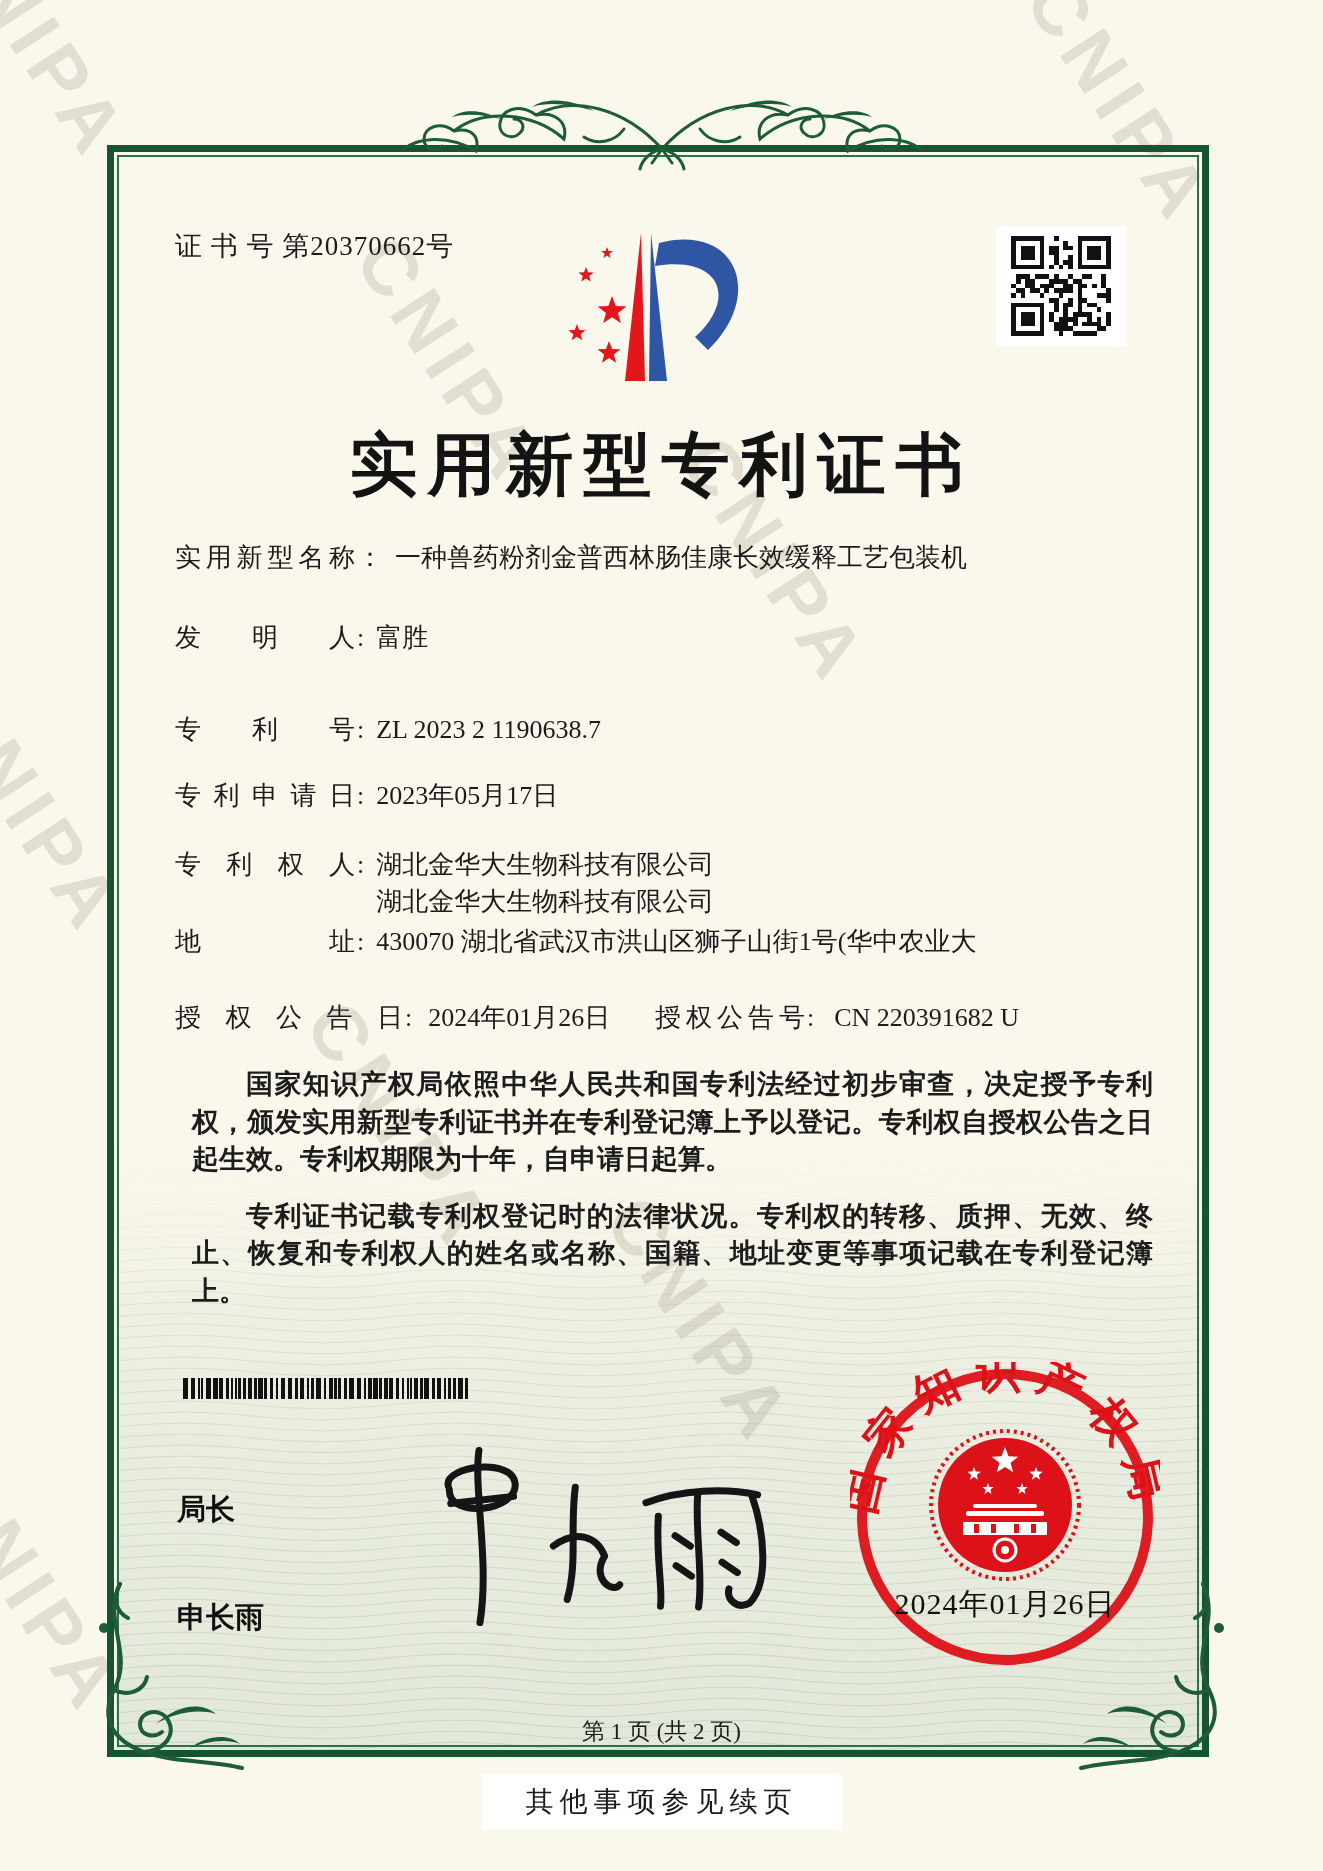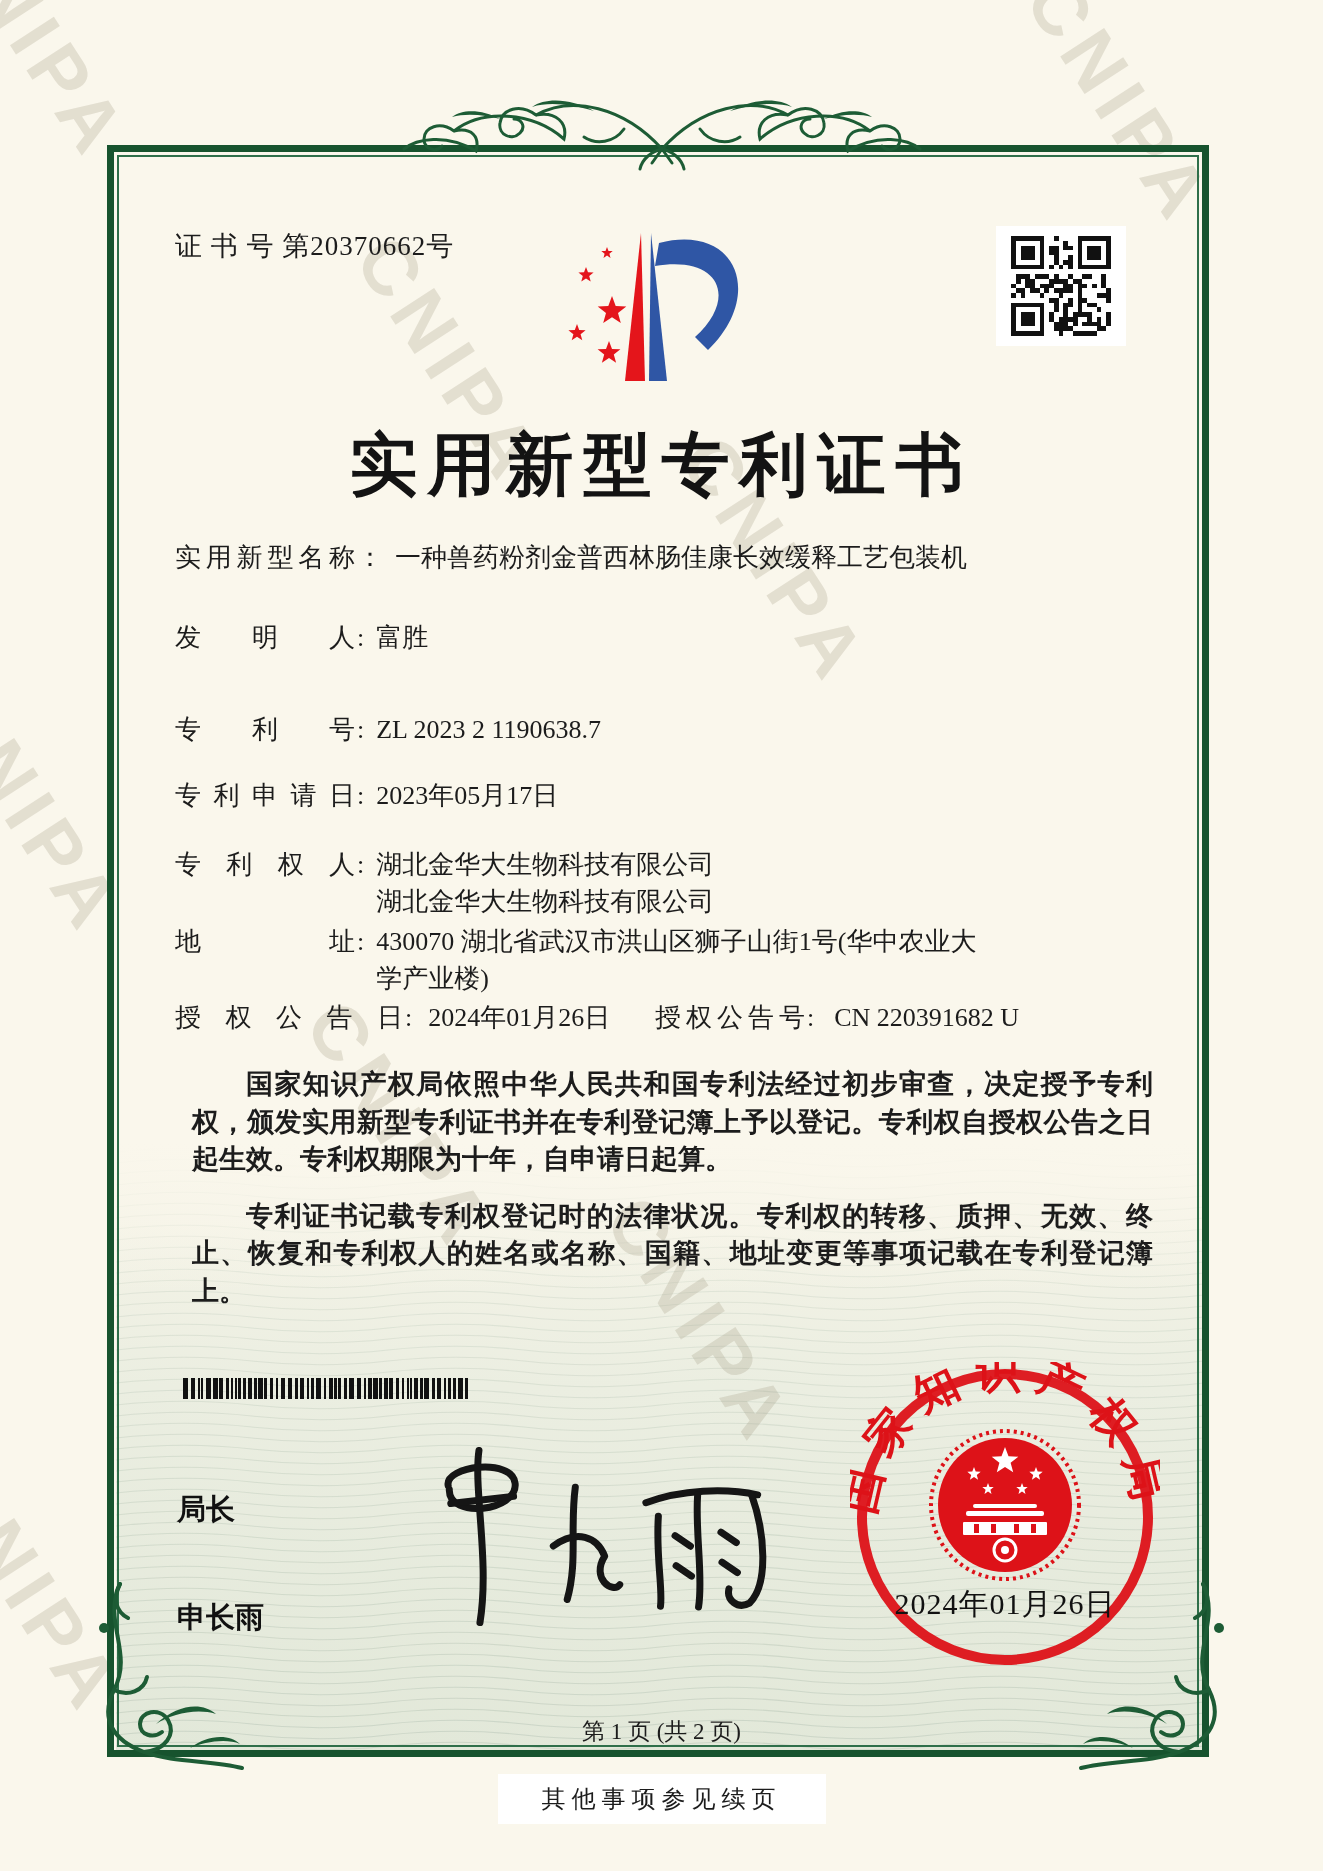--- a/index.html
+++ b/index.html
@@ -46,21 +46,21 @@
   .barcode{position:absolute;left:183px;top:1378px;z-index:5;}
   .signer-title{position:absolute;left:177px;top:1490px;font-family:"Liberation Sans","DejaVu Sans",sans-serif;
     font-weight:600;font-size:29px;color:#111;}
   .signer-name{position:absolute;left:177px;top:1598px;font-family:"Liberation Sans","DejaVu Sans",sans-serif;
     font-weight:600;font-size:29px;color:#111;}
   .signature{position:absolute;left:425px;top:1438px;z-index:6;transform:rotate(-2deg);}
   .seal{position:absolute;left:850px;top:1362px;z-index:6;}
   .pagefoot{position:absolute;left:0;top:1716px;width:100%;text-align:center;font-size:23px;z-index:5;}
   .contbox{
     position:absolute;left:50%;top:1774px;transform:translateX(-50%);
-    background:#ffffff;padding:9px 44px;font-size:24px;letter-spacing:6px;z-index:5;white-space:nowrap;
+    background:#ffffff;padding:9px 44px;font-size:28px;letter-spacing:6px;z-index:5;white-space:nowrap;
   }
 </style>
 </head>
 <body>
 
 <div class="page">
 
   <div id="wm-layer">
       <span class="wm" style="left: 35px; top: 35px;">CNIPA</span>
       <span class="wm" style="left: 1120px; top: 100px;">CNIPA</span>
@@ -462,21 +462,20 @@
         <div>湖北金华大生物科技有限公司</div>
         <div>湖北金华大生物科技有限公司</div>
       </span>
     </div>
 
     <div class="row" style="top:923px;">
       <span class="lab">地址</span>
         <span class="sep">:</span>
       <span class="valcol">
         <div>430070 湖北省武汉市洪山区狮子山街1号(华中农业大</div>
-        <div>学产业楼)</div>
       </span>
     </div>
 
     <div class="row" style="top:1000px;">
       <span class="lab lab-wide">授权公告日</span>
         <span class="sep">:</span>
       <span class="val" style="margin-left:16px;">2024年01月26日</span>
     </div>
 
     <div class="row" style="left:655px;top:1000px;justify-content:space-between;">

